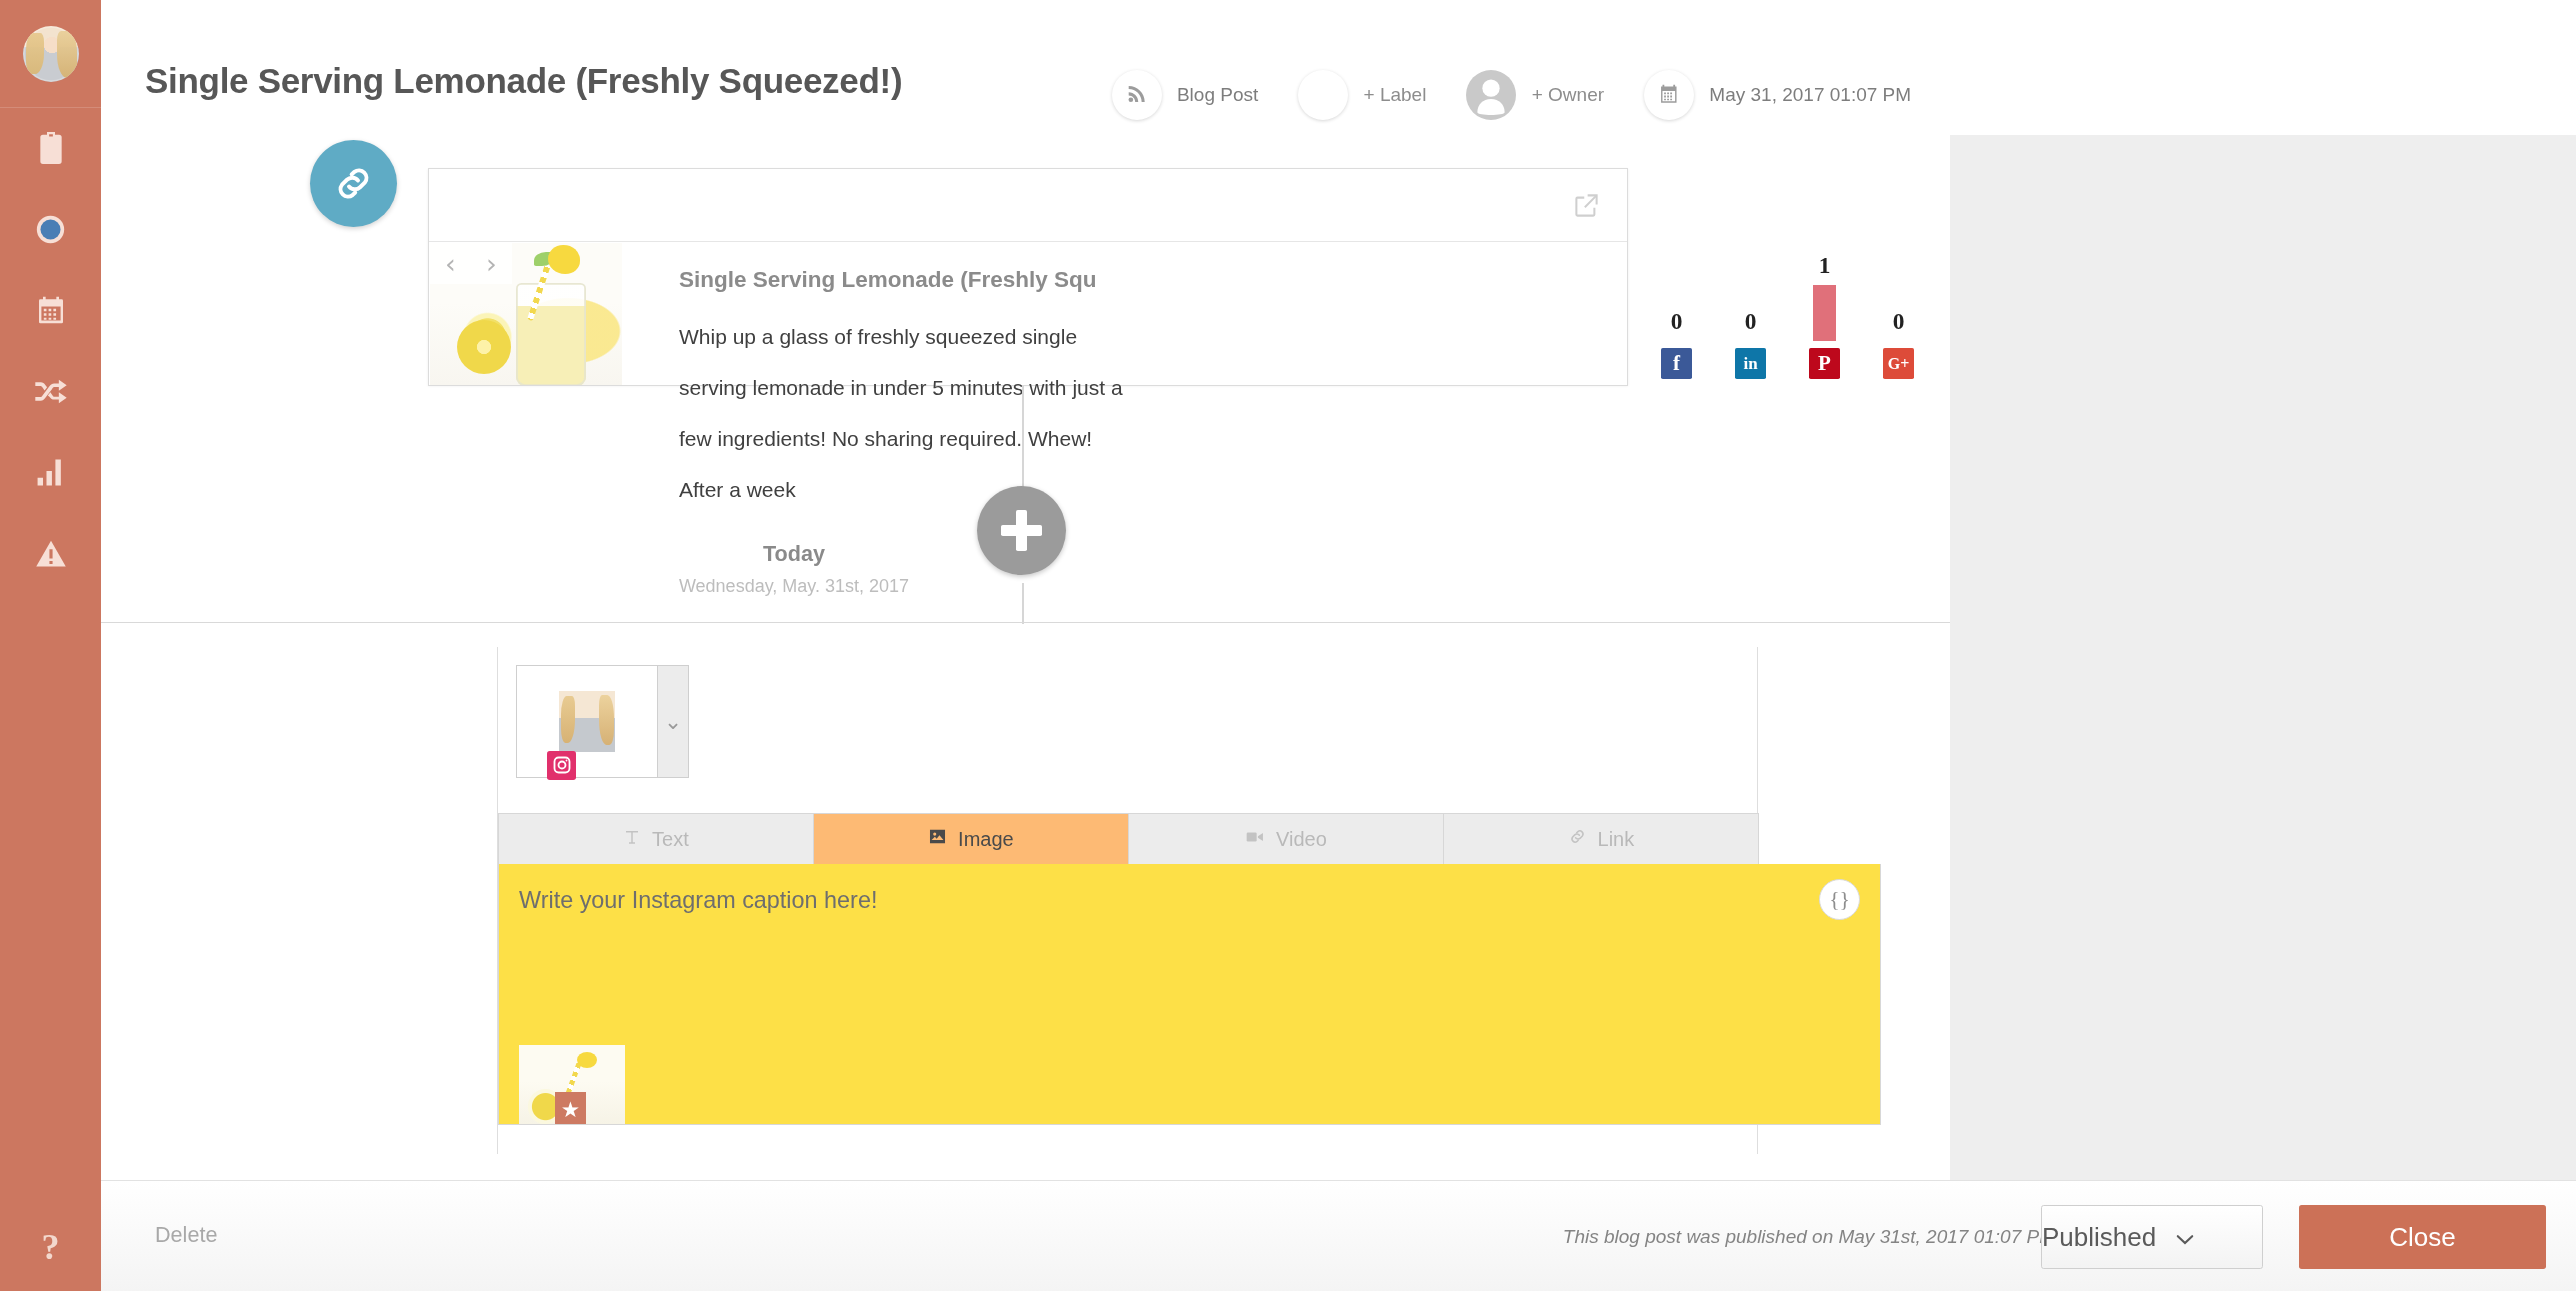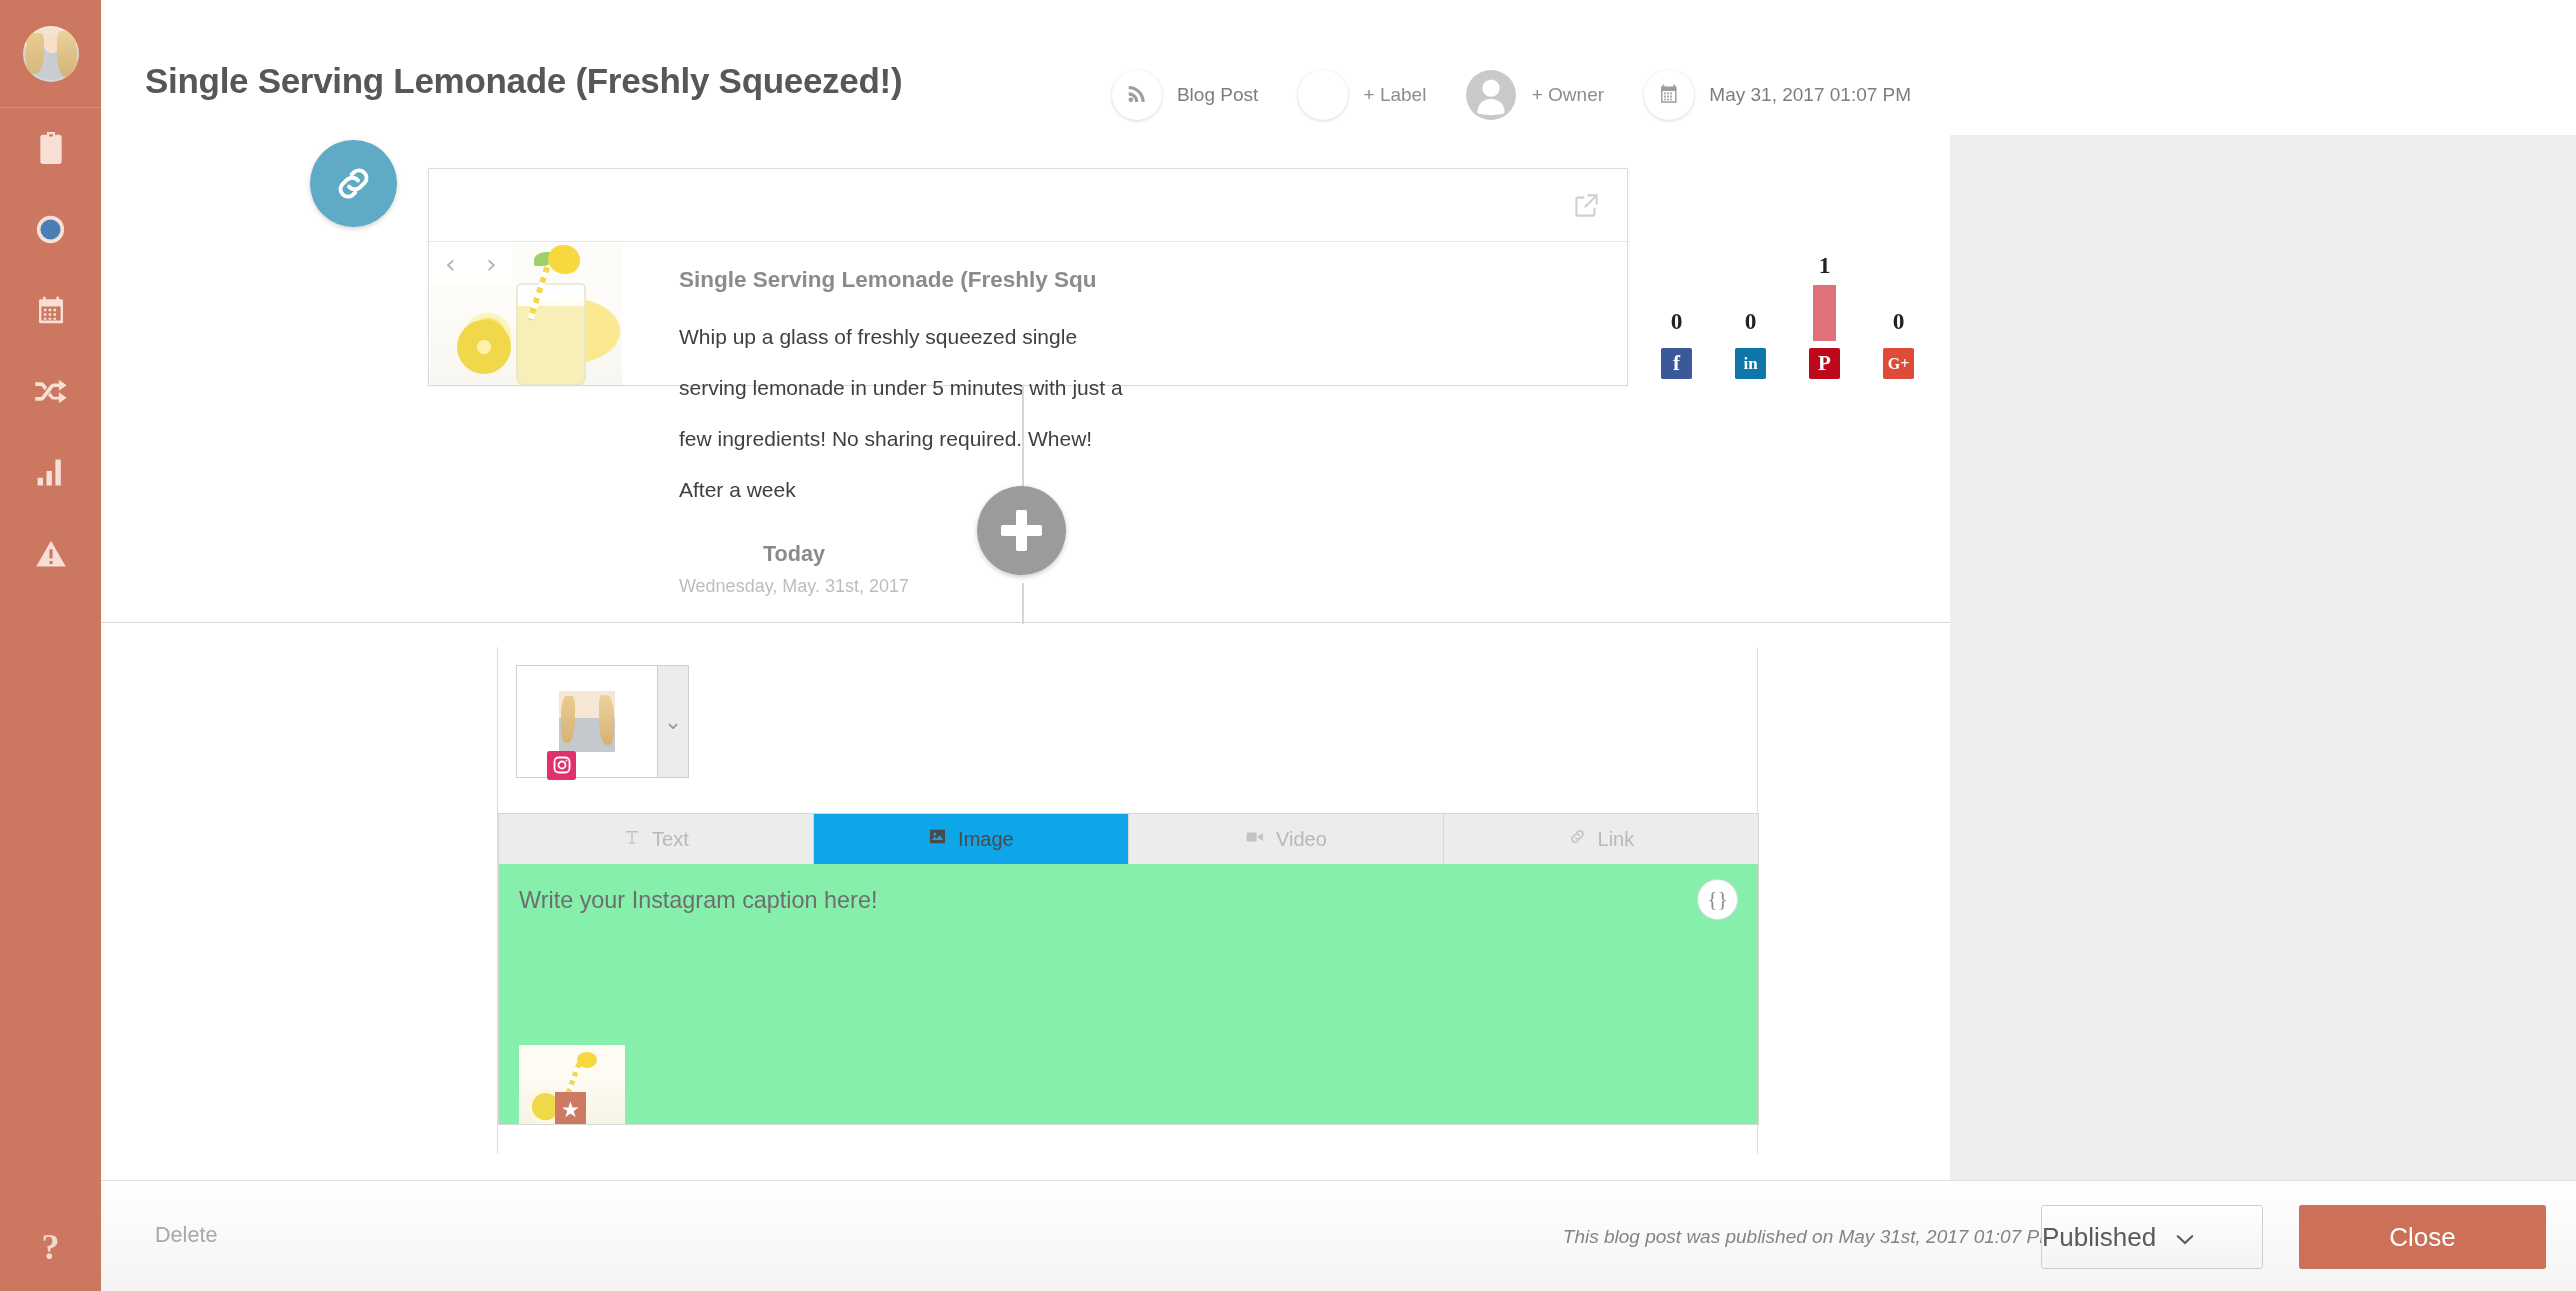--- a/index.html
+++ b/index.html
@@ -246,29 +246,29 @@
     display:flex; align-items:center; justify-content:center; color:#9a9a9a; font-size:21.6px;
   }
 
   #tabs { position:absolute; left: 0; top: 166px; width: 1261px; height: 52px; display:flex; }
   .tab {
     flex:1; display:flex; align-items:center; justify-content:center; gap:10.8px;
     background:#ececec; border:0.9px solid #d7d7d7; border-left:none;
     font-size: 20px; color:#b9b9b9; cursor:pointer; position:relative;
   }
   .tab:first-child { border-left:0.9px solid #d7d7d7; }
-  .tab.active { background:#0ea5e9; color:#4a4a4a; border-bottom-color:#fff;text-align:right; }
+  .tab.active { background:#fdba74; color:#4a4a4a; border-bottom-color:#fff;text-align:right; }
   .tab.active::after {
     content:""; position:absolute; left:50%; top: 100%; transform: translateX(-50%);
     width:0;height:0; border-left: 11.7px solid transparent; border-right: 11.7px solid transparent;
     border-top: 11.7px solid #fff; filter: drop-shadow(0 0.9px 0 #d7d7d7);
   }
   #caption-area {
-    position:absolute; left: 0; top: 217px; width: 1261px; height: 261px;
-    background:#86efac; border:0.9px solid #d7d7d7; border-top:none;
+    position:absolute; left: 0; top: 217px; width: 1383px; height: 261px;
+    background:#fde047; border:0.9px solid #d7d7d7; border-top:none;
   }
   #caption-text {
     position:absolute; left: 20px; top: 22.5px; font-size: 23.4px; color:#6e6e6e;
   }
   #tpl-btn {
     position:absolute; right: 20px; top: 15.3px; width: 41px; height: 41px;
     border-radius:50%; border:0.9px solid #dadada; background:#fff;
     display:flex; align-items:center; justify-content:center;
     font-size: 21.6px; color:#8e8e8e; cursor:pointer; font-family:"Liberation Serif", serif;
   }

